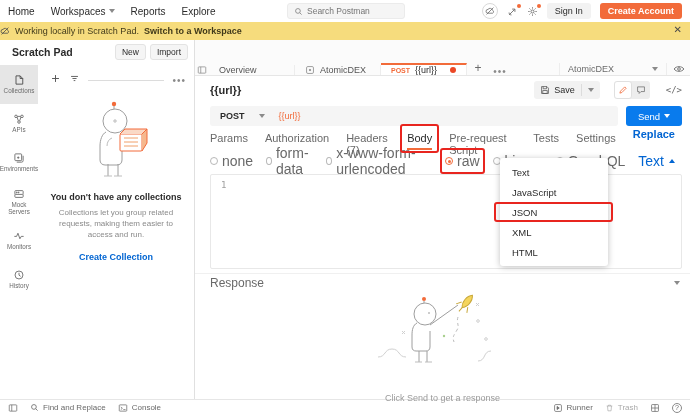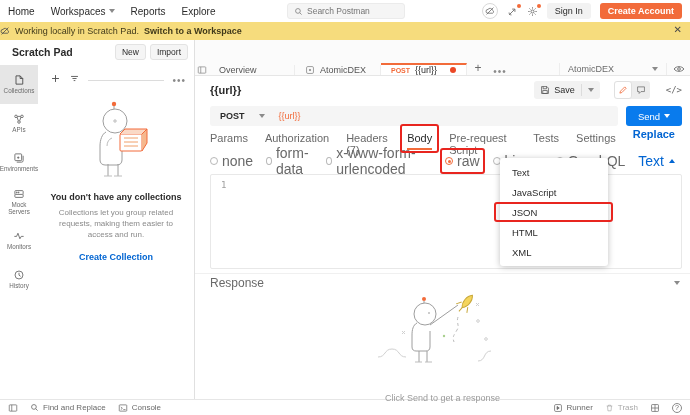--- a/index.html
+++ b/index.html
@@ -495,22 +495,22 @@
         <span class="resp-caption">Click Send to get a response</span>
       </div>
 
       <div class="menu">
         <div class="menu-item"><span>Text</span></div>
         <div class="menu-item"><span>JavaScript</span></div>
         <div class="menu-item">
           <span>JSON</span>
           <span class="red-ann ann-json"></span>
         </div>
+        <div class="menu-item"><span>XML</span></div>
         <div class="menu-item"><span>HTML</span></div>
-        <div class="menu-item"><span>XML</span></div>
       </div>
 
     </main>
   </div>
 
   <footer class="statusbar">
     <span class="st-item">
       <svg width="10" height="10" viewBox="0 0 16 16" fill="none" stroke="#6b6b6b" stroke-width="1.2">
           <rect x="2" y="3" width="12" height="10" rx="1"></rect>
           <path d="M6 3v10"></path>

